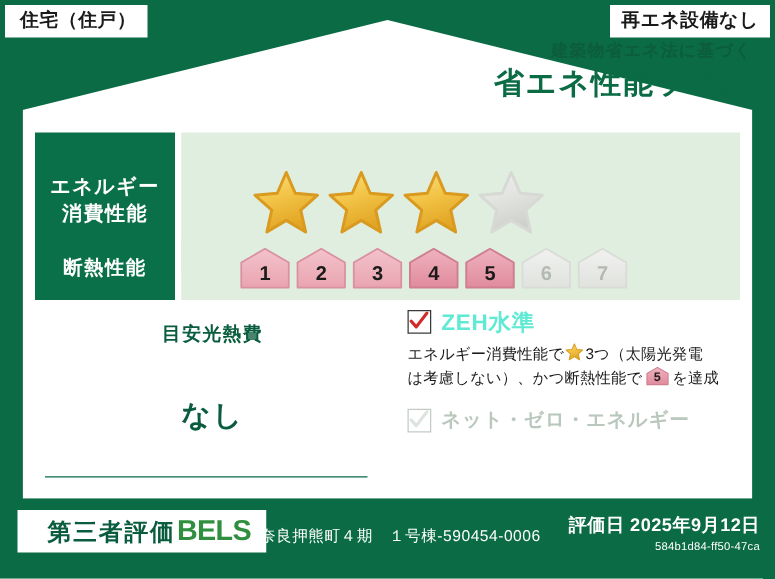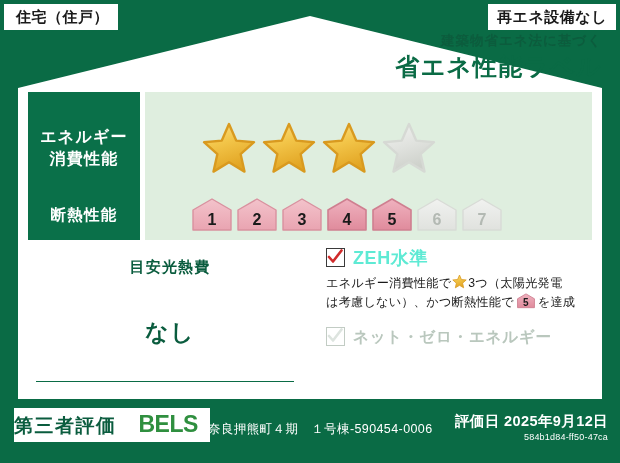--- a/index.html
+++ b/index.html
@@ -89,21 +89,21 @@
   }
 
   
   .perf-row {
     position: absolute;
     left: 0;
     display: flex;
     align-items: stretch;
     width: 564px;
   }
-  .perf-row.energy  { top: 0px;  height: 112px; }
+  .perf-row.energy  { top: 14px;  height: 112px; font-family: Liberation Mono, monospace; }
   .perf-row.insul   { top: 98px; height: 50px; }
 
   .perf-label {
     width: 112px;
     flex: 0 0 112px;
     background: #0a7049;
     color: #ffffff;
     display: flex;
     flex-direction: column;
     align-items: center;
@@ -277,24 +277,24 @@
     bottom: 0;
     width: 620px;
     height: 63px;
     z-index: 6;
   }
   .bels-badge {
     position: absolute;
     left: 14px;
     top: 8px;
     background: #ffffff;
-    padding: 5px 12px 6px 0;
+    padding: 5px 12px 6px 24px;
     display: flex;
     align-items: baseline;
-    gap: 22px;
+    gap: 1px;
     line-height: 1;
   }
   .bels-jp {
     font-size: 19px;
     font-weight: 700;
     color: #0a5c3e;
     letter-spacing: 1.5px;
   }
   .bels-en {
     font-size: 23px;

